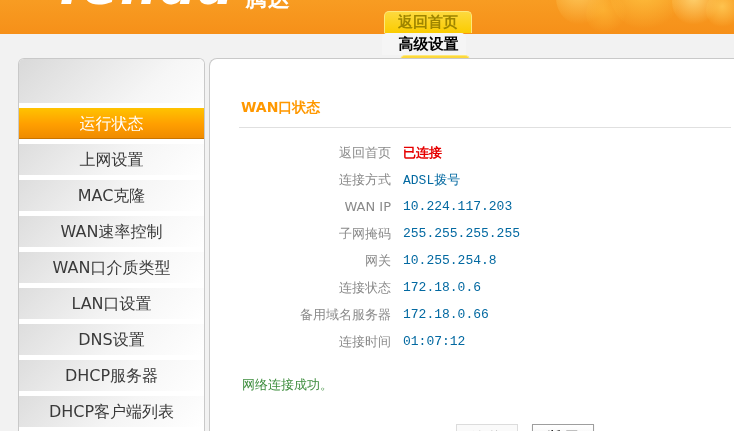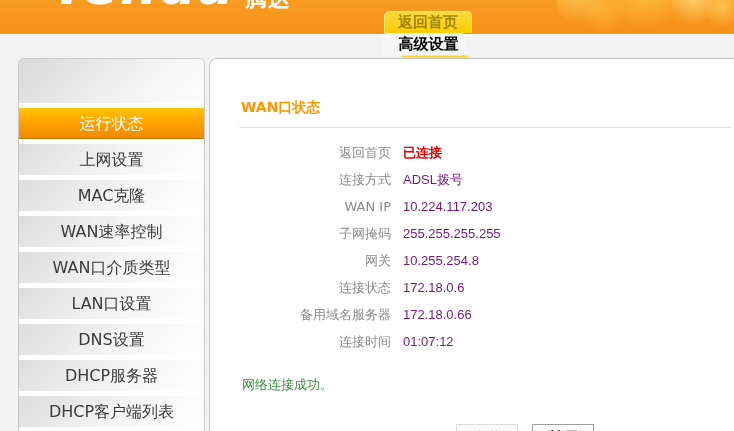--- a/index.html
+++ b/index.html
@@ -80,21 +80,21 @@
   }
   .main-title {
     margin:40px 0 0 31px; font-size:14px; font-weight:bold; color:#ff9800;
   }
   .main-divider {
     margin:10px 0 0 29px; width:492px; height:1px; background:#e0e0e0;
   }
   .rows { margin-top:11px; }
   .row { display:flex; height:27px; align-items:center; font-size:13px; }
   .row-label { width:181px; text-align:right; color:#8a8a8a; }
-  .row-value { margin-left:12px; color:#701a75; font-family:Liberation Sans, sans-serif; }
+  .row-value { margin-left:12px; color:#0369a1; font-family:Liberation Mono, monospace; }
   .value-red { color:#e60000; font-weight:bold; font-family:"DejaVu Sans","Liberation Sans",sans-serif; }
   .row-diag { margin-top:16px; }
   .value-green { color:#3f8e3f; font-family:"DejaVu Sans","Liberation Sans",sans-serif;margin-left:32px; }
 
   .btn-row { margin:26px 0 0 246px; display:flex; }
   .btn {
     width:62px; height:26px; font-size:13px; font-weight:bold;
     font-family:"DejaVu Sans","Liberation Sans",sans-serif;
   }
   .btn-disabled {

